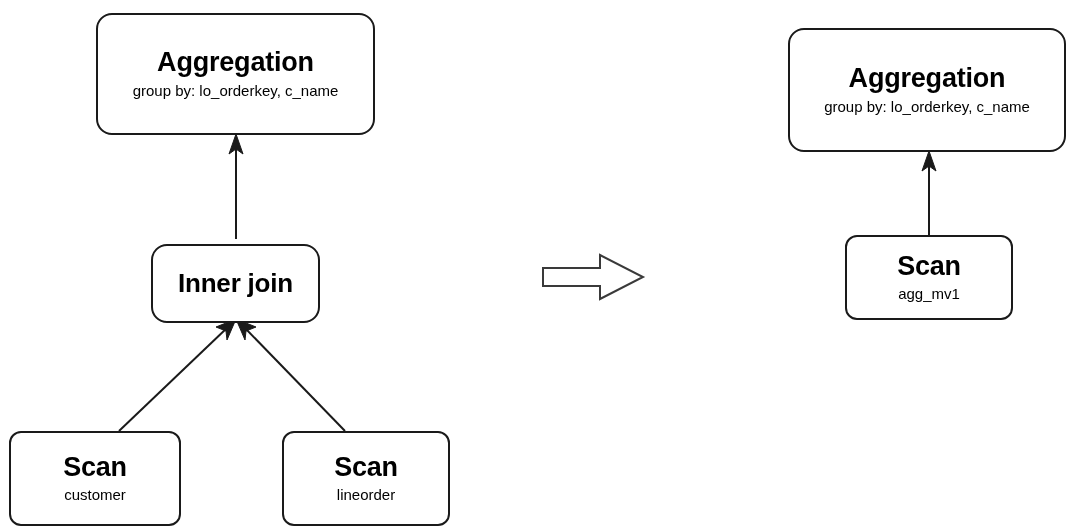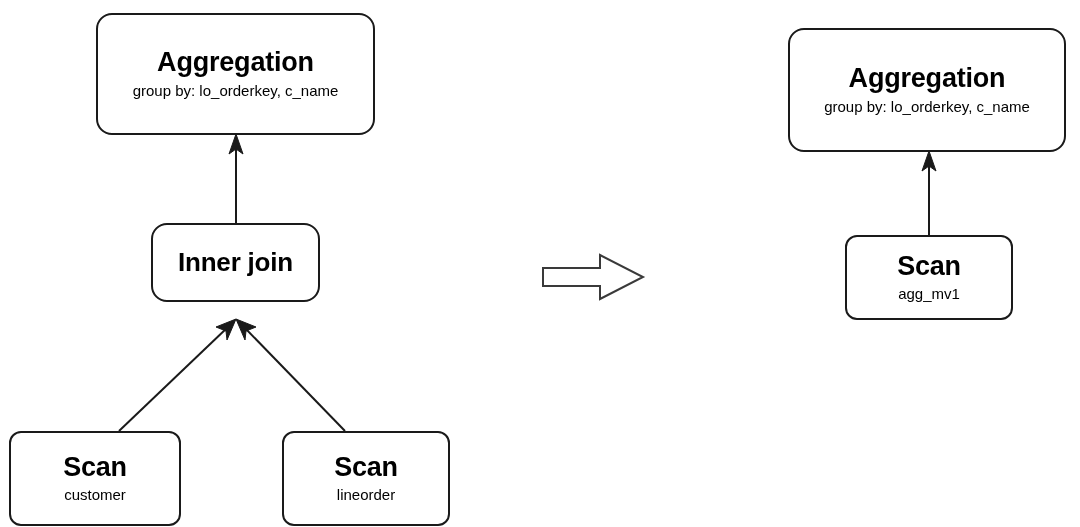--- a/index.html
+++ b/index.html
@@ -107,21 +107,21 @@
     <g>
       <polygon class="block-arrow" points="543,268 600,268 600,255 643,277 600,299 600,286 543,286"></polygon>
     </g>
   </svg>
 
   <div class="node rounded" style="left:96px; top:13px; width:279px; height:122px;">
     <div class="node-title title-xl">Aggregation</div>
     <div class="node-subtitle sub-sm">group by: lo_orderkey, c_name</div>
   </div>
 
-  <div class="node rounded" style="left:151px; top:223px; width:169px; height:79px;">
+  <div class="node rounded" style="left:151px; top:244px; width:169px; height:79px;">
     <div class="node-title title-lg">Inner join</div>
   </div>
 
   <div class="node sharp" style="left:9px; top:431px; width:172px; height:95px;">
     <div class="node-title title-xl">Scan</div>
     <div class="node-subtitle sub-sm">customer</div>
   </div>
 
   <div class="node sharp" style="left:282px; top:431px; width:168px; height:95px;">
     <div class="node-title title-xl">Scan</div>

